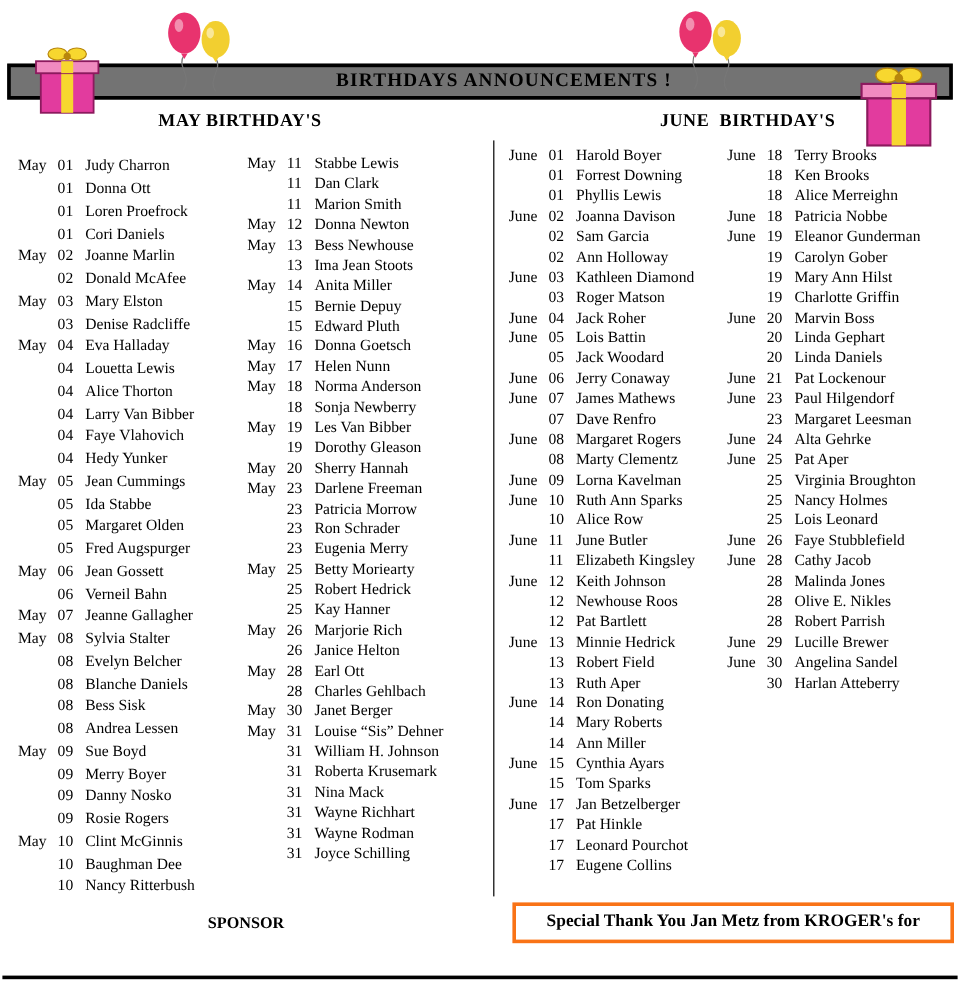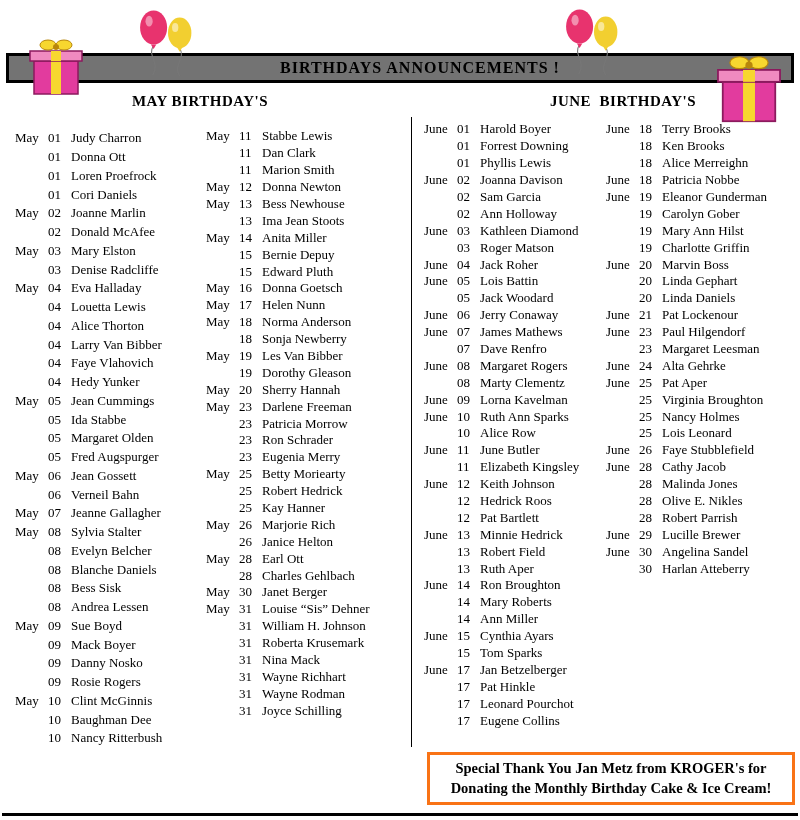--- a/index.html
+++ b/index.html
@@ -266,21 +266,21 @@
 
       <div class="row">
         <span class="m">May</span>
         <span class="d">09</span>
         <span class="n">Sue Boyd</span>
       </div>
 
       <div class="row">
         <span class="m"></span>
         <span class="d">09</span>
-        <span class="n">Mack Boyer</span>
+        <span class="n">Merry Boyer</span>
       </div>
 
       <div class="row">
         <span class="m"></span>
         <span class="d">09</span>
         <span class="n">Danny Nosko</span>
       </div>
 
       <div class="row">
         <span class="m"></span>
@@ -650,21 +650,21 @@
 
       <div class="row">
         <span class="m">June</span>
         <span class="d">12</span>
         <span class="n">Keith Johnson</span>
       </div>
 
       <div class="row">
         <span class="m"></span>
         <span class="d">12</span>
-        <span class="n">Hedrick Roos</span>
+        <span class="n">Newhouse Roos</span>
       </div>
 
       <div class="row">
         <span class="m"></span>
         <span class="d">12</span>
         <span class="n">Pat Bartlett</span>
       </div>
 
       <div class="row">
         <span class="m">June</span>
@@ -680,21 +680,21 @@
 
       <div class="row">
         <span class="m"></span>
         <span class="d">13</span>
         <span class="n">Ruth Aper</span>
       </div>
 
       <div class="row">
         <span class="m">June</span>
         <span class="d">14</span>
-        <span class="n">Ron Broughton</span>
+        <span class="n">Ron Donating</span>
       </div>
 
       <div class="row">
         <span class="m"></span>
         <span class="d">14</span>
         <span class="n">Mary Roberts</span>
       </div>
 
       <div class="row">
         <span class="m"></span>
@@ -898,21 +898,21 @@
       </div>
 
       <div class="row">
         <span class="m"></span>
         <span class="d">30</span>
         <span class="n">Harlan Atteberry</span>
       </div>
     </div>
 
   <div class="sponsor">
+    <div>SPONSOR</div>
   </div>
 
   <div class="thankyou">
     <div>Special Thank You Jan Metz from KROGER's for</div>
-    <div>Donating the Monthly Birthday Cake &amp; Ice Cream!</div>
   </div>
 
   <div class="bottom-rule"></div>
 </div>
 
 </body></html>

